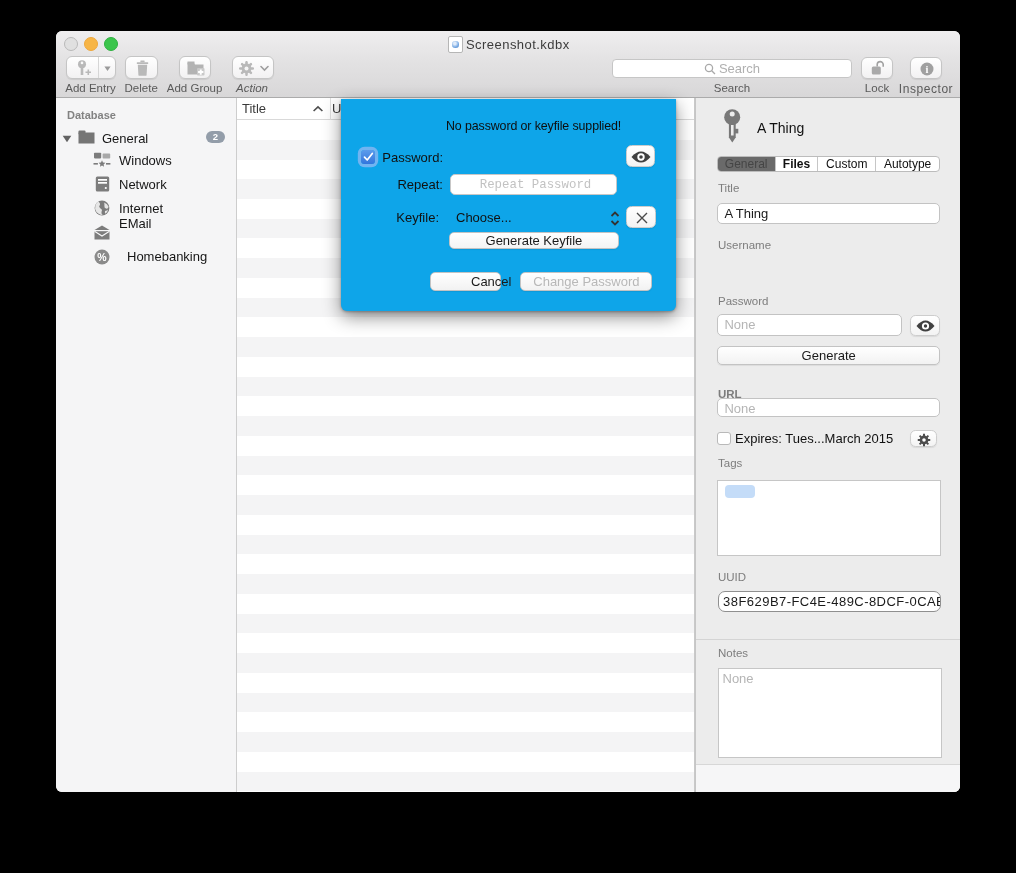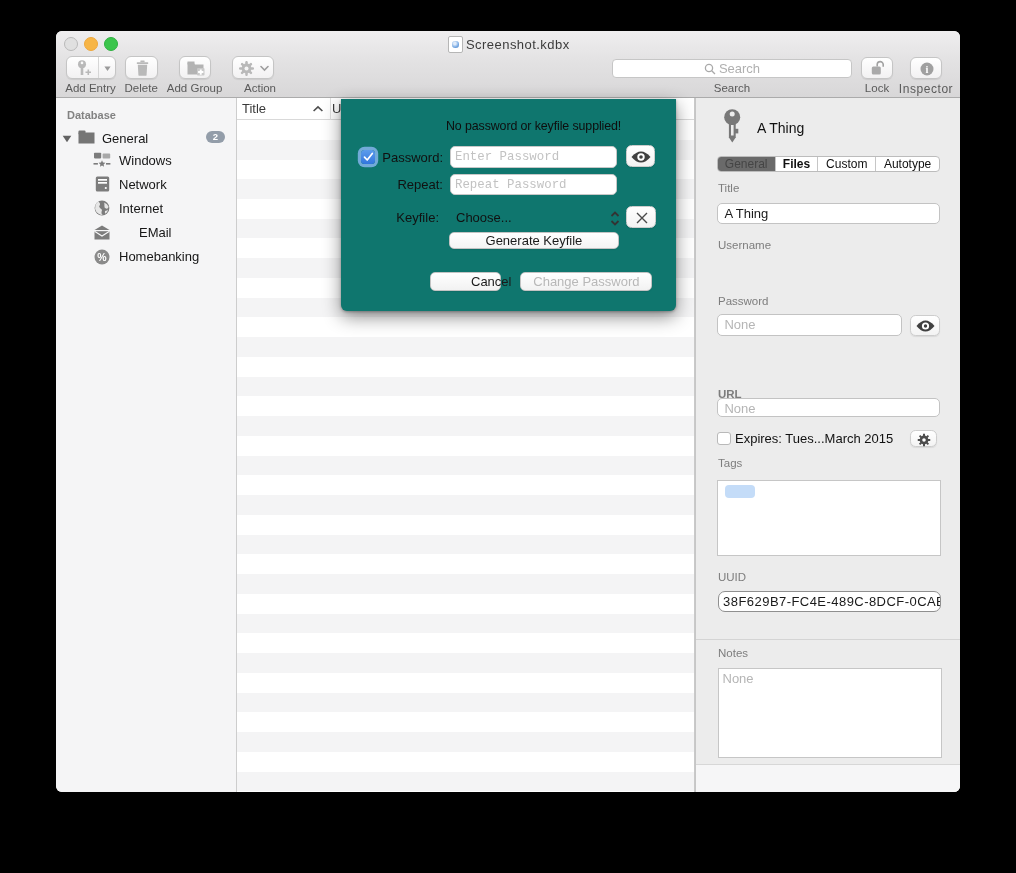--- a/index.html
+++ b/index.html
@@ -49,21 +49,21 @@
 .ph{color:#b5b5b5;}
 .btn{position:absolute;background:linear-gradient(#ffffff,#f2f2f2);border:1px solid #c3c3c3;border-radius:5px;
   box-sizing:border-box;text-align:center;font-size:13px;color:#1a1a1a;box-shadow:0 1px 1px rgba(0,0,0,0.07);}
 
 #tabs{position:absolute;left:20.8px;top:57.8px;width:223.2px;height:16.5px;border:1px solid #bcbcbc;border-radius:4px;
   background:#fff;display:flex;box-sizing:border-box;overflow:hidden;}
 #tabs div{font-size:12px;color:#101010;text-align:center;line-height:15px;border-right:1px solid #c6c6c6;box-sizing:border-box;}
 #tabs div:last-child{border-right:none;}
 #tabs .sel{background:#6a6a6a;color:#454545;}
 
-#sheet{position:absolute;left:285px;top:68px;width:335px;height:212px;background:#0f766e;
+#sheet{position:absolute;left:285px;top:68px;width:335px;height:212px;background:#0ea5e9;
   border-radius:0 0 6px 6px;box-shadow:0 6px 18px rgba(0,0,0,0.45),0 1px 3px rgba(0,0,0,0.3);}
 #sheet .rlab{position:absolute;font-size:13px;color:#111;text-align:right;white-space:nowrap;}
 .dfield{position:absolute;background:#fff;border:1px solid #c7c7c7;border-radius:5px;box-sizing:border-box;}
 .dfield span{display:block;margin:3px 0 0 4px;font-family:"Liberation Mono",monospace;font-size:12.4px;color:#c2c2c2;letter-spacing:0;white-space:nowrap;}
 .sqbtn{position:absolute;background:linear-gradient(#ffffff,#f3f3f3);border:1px solid #cdcdcd;border-radius:5.5px;
   box-sizing:border-box;box-shadow:0 1px 1px rgba(0,0,0,0.08);}
 </style></head>
 <body>
 <div id="page">
  <div id="win">
@@ -122,21 +122,21 @@
         <line x1="3.05" y1="3.05" x2="11.95" y2="11.95"></line>
               <line x1="11.95" y1="3.05" x2="3.05" y2="11.95"></line>
             </g>
         <circle cx="7.5" cy="7.5" r="4.9" fill="#b9b9b9"></circle>
         <circle cx="7.5" cy="7.5" r="2" fill="#f6f6f6"></circle>
       </svg>
       <svg class="abs" style="left:27px;top:8px;" width="9" height="7" viewBox="0 0 9 7">
         <path d="M1 1.5 L4.5 5 L8 1.5" stroke="#9e9e9e" stroke-width="1.6" fill="none" stroke-linecap="round"></path>
       </svg>
     </div>
-    <div class="tlabel" style="left:204px;">Action</div>
+    <div class="tlabel" style="left:196px;font-style:italic;">Action</div>
 
     <div id="search">
       <svg width="12" height="12" viewBox="0 0 12 12">
             <circle cx="5" cy="5" r="3.6" stroke="#a9a9a9" stroke-width="1.3" fill="none"></circle>
             <line x1="7.7" y1="7.7" x2="11" y2="11" stroke="#a9a9a9" stroke-width="1.3"></line>
           </svg>
       <span>Search</span>
     </div>
     <div class="tlabel" style="left:676px;">Search</div>
 
@@ -191,26 +191,26 @@
       <path d="M4.2 1.6 Q7 3.4 5.6 5.6 Q4.4 7 6.2 8.2 Q8.8 9.4 7.6 11.4 Q6.8 13 8.6 14.9 Q4.6 14.9 2.3 11.8 Q0.4 8.8 1.4 5.2 Q2.4 2.8 4.2 1.6z" fill="#f2f2f2" opacity="0.9"></path>
       <path d="M10.2 2.6 Q13.4 3.8 14.6 6.8 Q14 9.2 12 8.6 Q10.2 8 10.4 6 Q10.6 4.2 10.2 2.6z" fill="#f2f2f2" opacity="0.9"></path>
       <path d="M11 11 Q13 10.6 14 9.4 Q13.6 12.4 11.4 13.8 Q10.6 12.2 11 11z" fill="#f2f2f2" opacity="0.9"></path>
     </svg>
     <div class="srow" style="left:63px;top:103px;">Internet</div>
     <svg class="abs" style="left:38px;top:126.5px;" width="16" height="15" viewBox="0 0 16 15">
       <path d="M8 0.5 L15.5 5 L0.5 5z" fill="#7c7c7c"></path>
       <rect x="0.5" y="6.2" width="15" height="8.3" fill="#7c7c7c"></rect>
       <path d="M0.5 6.2 L8 11 L15.5 6.2" stroke="#f5f5f6" stroke-width="1.2" fill="none"></path>
     </svg>
-    <div class="srow" style="left:63px;top:127px;margin-left:20px;">EMail</div>
+    <div class="srow" style="left:63px;top:118px;">EMail</div>
     <svg class="abs" style="left:38px;top:150.5px;" width="16" height="16" viewBox="0 0 16 16">
       <circle cx="8" cy="8" r="7.5" fill="#8a8a8a"></circle>
       <text x="8" y="11.6" font-size="10.5" font-weight="bold" fill="#fff" text-anchor="middle" font-family="Liberation Sans">%</text>
     </svg>
-    <div class="srow" style="left:63px;top:151px;">Homebanking</div>
+    <div class="srow" style="left:71px;top:151px;">Homebanking</div>
   </div>
 
   <div id="table">
     <div id="thead">
       <div class="t1">Title</div>
       <svg class="abs" style="left:75px;top:6.6px;" width="12" height="8" viewBox="0 0 12 8">
             <path d="M1.6 6 L6 1.8 L10.4 6" stroke="#4e4e4e" stroke-width="1.6" fill="none"></path>
           </svg>
       <div class="sep"></div>
       <div class="t2">U</div>
@@ -241,20 +241,21 @@
     <div class="lbl" style="left:22px;top:140.6px;">Username</div>
     <div class="lbl" style="left:22px;top:196.8px;">Password</div>
     <div class="field" style="left:21.4px;top:216.1px;width:184.6px;height:21.5px;"><span class="ph">None</span></div>
     <div class="sqbtn" style="left:213.7px;top:216.9px;width:30.7px;height:21px;">
       <svg class="abs" style="left:5.5px;top:4.5px;" width="19" height="12" viewBox="0 0 19 12">
         <path d="M0.5 6 Q5 0.5 9.5 0.5 T18.5 6 Q14 11.5 9.5 11.5 T0.5 6z" fill="#404040"></path>
         <circle cx="9.5" cy="6" r="3.6" fill="#fff"></circle>
         <circle cx="9.5" cy="6" r="1.7" fill="#404040"></circle>
       </svg>
     </div>
+    <div class="btn" style="left:21.4px;top:247.9px;width:222.6px;height:19.3px;line-height:18px;">Generate</div>
     <div class="lbl" style="left:22px;top:290px;font-weight:bold;">URL</div>
     <div class="field" style="left:21.4px;top:299.6px;width:222.6px;height:19px;"><span class="ph" style="font-family:'Liberation Sans';letter-spacing:0;margin:0;">None</span></div>
     <div class="abs" style="left:21.4px;top:333.8px;width:13.5px;height:13.5px;background:#fff;border:0.5px solid #b9b9b9;border-radius:3px;box-sizing:border-box;"></div>
     <div class="abs" style="left:39px;top:333px;font-size:13px;color:#111;">Expires: Tues...March 2015</div>
     <div class="sqbtn" style="left:213.9px;top:332.2px;width:27.4px;height:17px;">
       <svg class="abs" style="left:6px;top:1.8px;" width="14" height="14" viewBox="0 0 15 15">
         <g stroke="#4c4c4c" stroke-width="2.1">
         <line x1="11" y1="7.5" x2="14.2" y2="7.5"></line>
               <line x1="10.1" y1="10.1" x2="12.2" y2="12.2"></line>
         <line x1="7.5" y1="11" x2="7.5" y2="14.2"></line>
@@ -285,33 +286,30 @@
 
   <div id="sheet">
     <div class="abs" style="left:97.6px;top:20px;width:190px;text-align:center;font-size:12.4px;letter-spacing:-0.1px;color:#0e0e0e;white-space:nowrap;">No password or keyfile supplied!</div>
 
     <div class="abs" style="left:20px;top:50.5px;width:14px;height:14px;border-radius:3.5px;background:linear-gradient(#5c9ceb,#3276dd);box-shadow:0 0 0 3.2px rgba(139,184,242,0.8);">
       <svg class="abs" style="left:1.5px;top:2px;" width="11" height="10" viewBox="0 0 11 10">
             <path d="M1.5 5.2 L4.2 8 L9.3 1.5" stroke="#fff" stroke-width="1.7" fill="none" stroke-linecap="round" stroke-linejoin="round"></path>
           </svg>
     </div>
     <div class="rlab" style="left:0px;top:50.6px;width:102px;">Password:</div>
-    <div class="dfield" style="left:109px;top:46.6px;width:167px;height:22.4px;">
-          <span>Enter Password</span>
-        </div>
     <div class="sqbtn" style="left:284.9px;top:45.9px;width:29px;height:21.7px;">
       <svg class="abs" style="left:4.5px;top:4.8px;" width="20" height="12" viewBox="0 0 20 12">
         <path d="M0.5 6 Q5.2 0.5 10 0.5 T19.5 6 Q14.8 11.5 10 11.5 T0.5 6z" fill="#404040"></path>
         <circle cx="10" cy="6" r="3.7" fill="#fff"></circle>
         <circle cx="10" cy="6" r="1.8" fill="#404040"></circle>
       </svg>
     </div>
 
     <div class="rlab" style="left:0px;top:77.6px;width:102px;">Repeat:</div>
-    <div class="dfield" style="left:109px;top:75.4px;width:167px;height:20.8px;">
+    <div class="dfield" style="left:109px;top:75.4px;width:167px;height:20.8px;text-align:center;">
           <span>Repeat Password</span>
         </div>
 
     <div class="rlab" style="left:0px;top:110.6px;width:98px;">Keyfile:</div>
     <div class="abs" style="left:115px;top:111.4px;font-size:13px;color:#111;">Choose...</div>
     <svg class="abs" style="left:269px;top:111.5px;" width="10" height="15" viewBox="0 0 10 15">
       <path d="M1.5 5 L5 1.5 L8.5 5" stroke="#333" stroke-width="1.8" fill="none"></path>
       <path d="M1.5 10 L5 13.5 L8.5 10" stroke="#333" stroke-width="1.8" fill="none"></path>
     </svg>
     <div class="sqbtn" style="left:285px;top:106.8px;width:29.7px;height:22.2px;">

